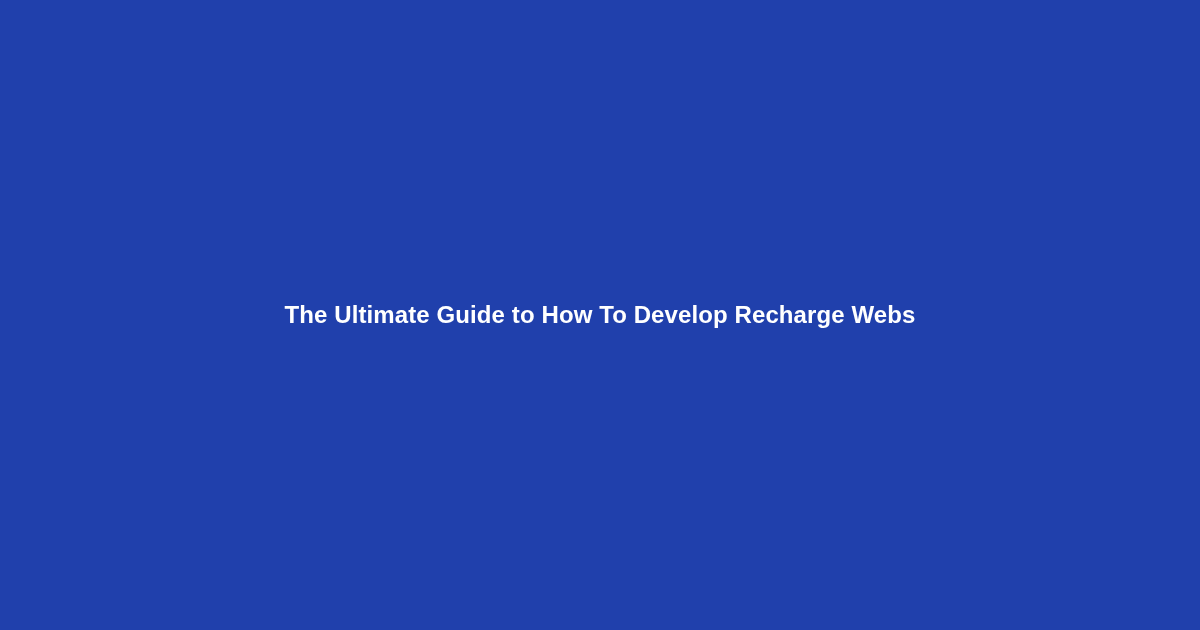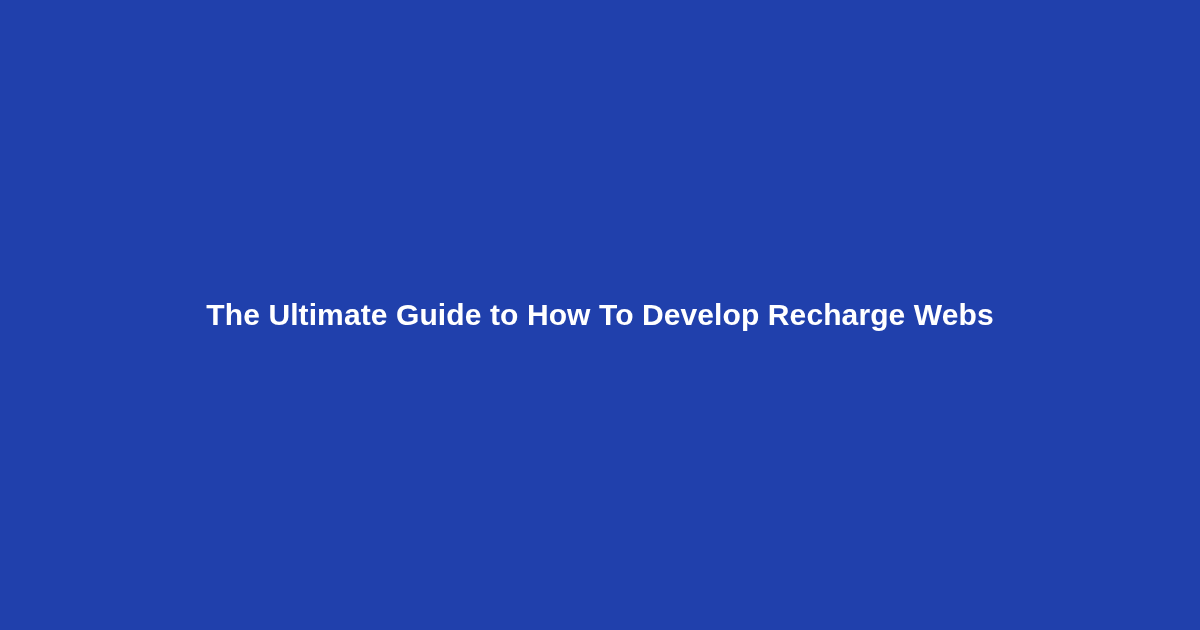--- a/index.html
+++ b/index.html
@@ -30,21 +30,21 @@
     width: 100%;
     padding: 0 90px;
     display: flex;
     align-items: center;
     justify-content: center;
   }
 
   #card-title {
     margin: 0;
     font-family: "Liberation Sans", sans-serif;
-    font-size: 30px;
+    font-size: 24px;
     font-weight: bold;
     line-height: 1.25;
     letter-spacing: 0.1px;
     color: #ffffff;
     text-align: center;
     white-space: nowrap;
   }
 </style>
 </head>
 <body>

